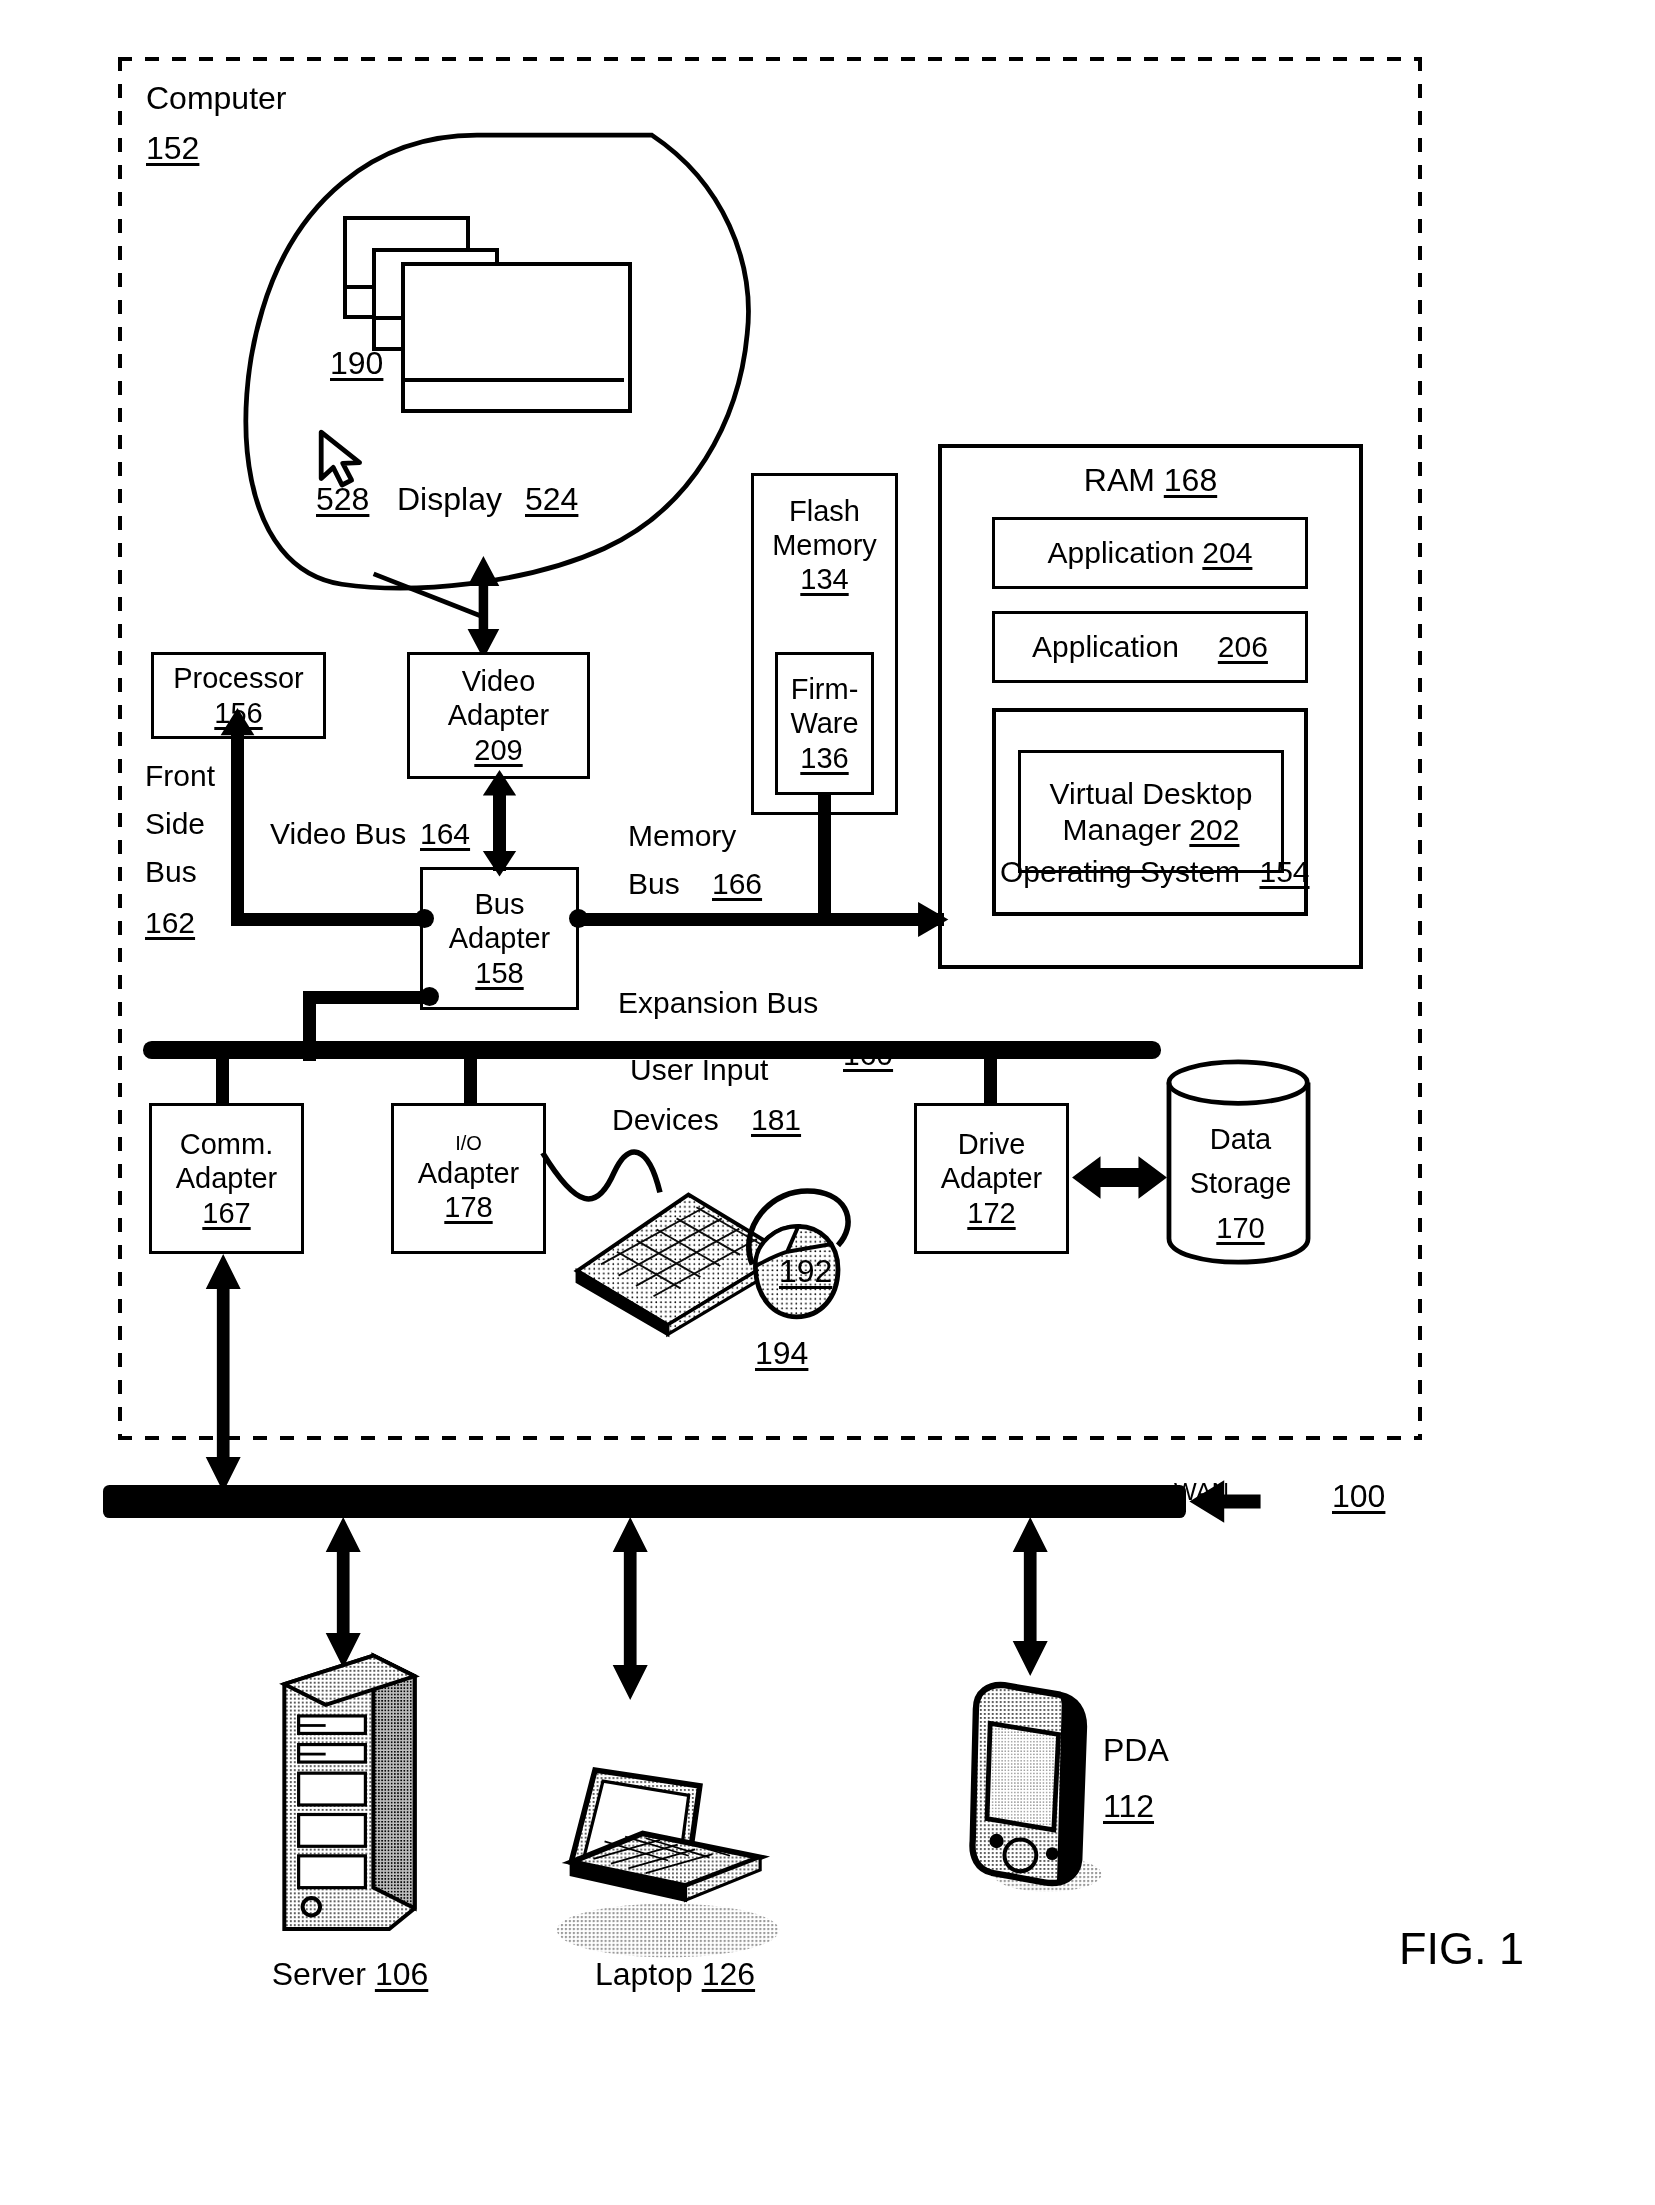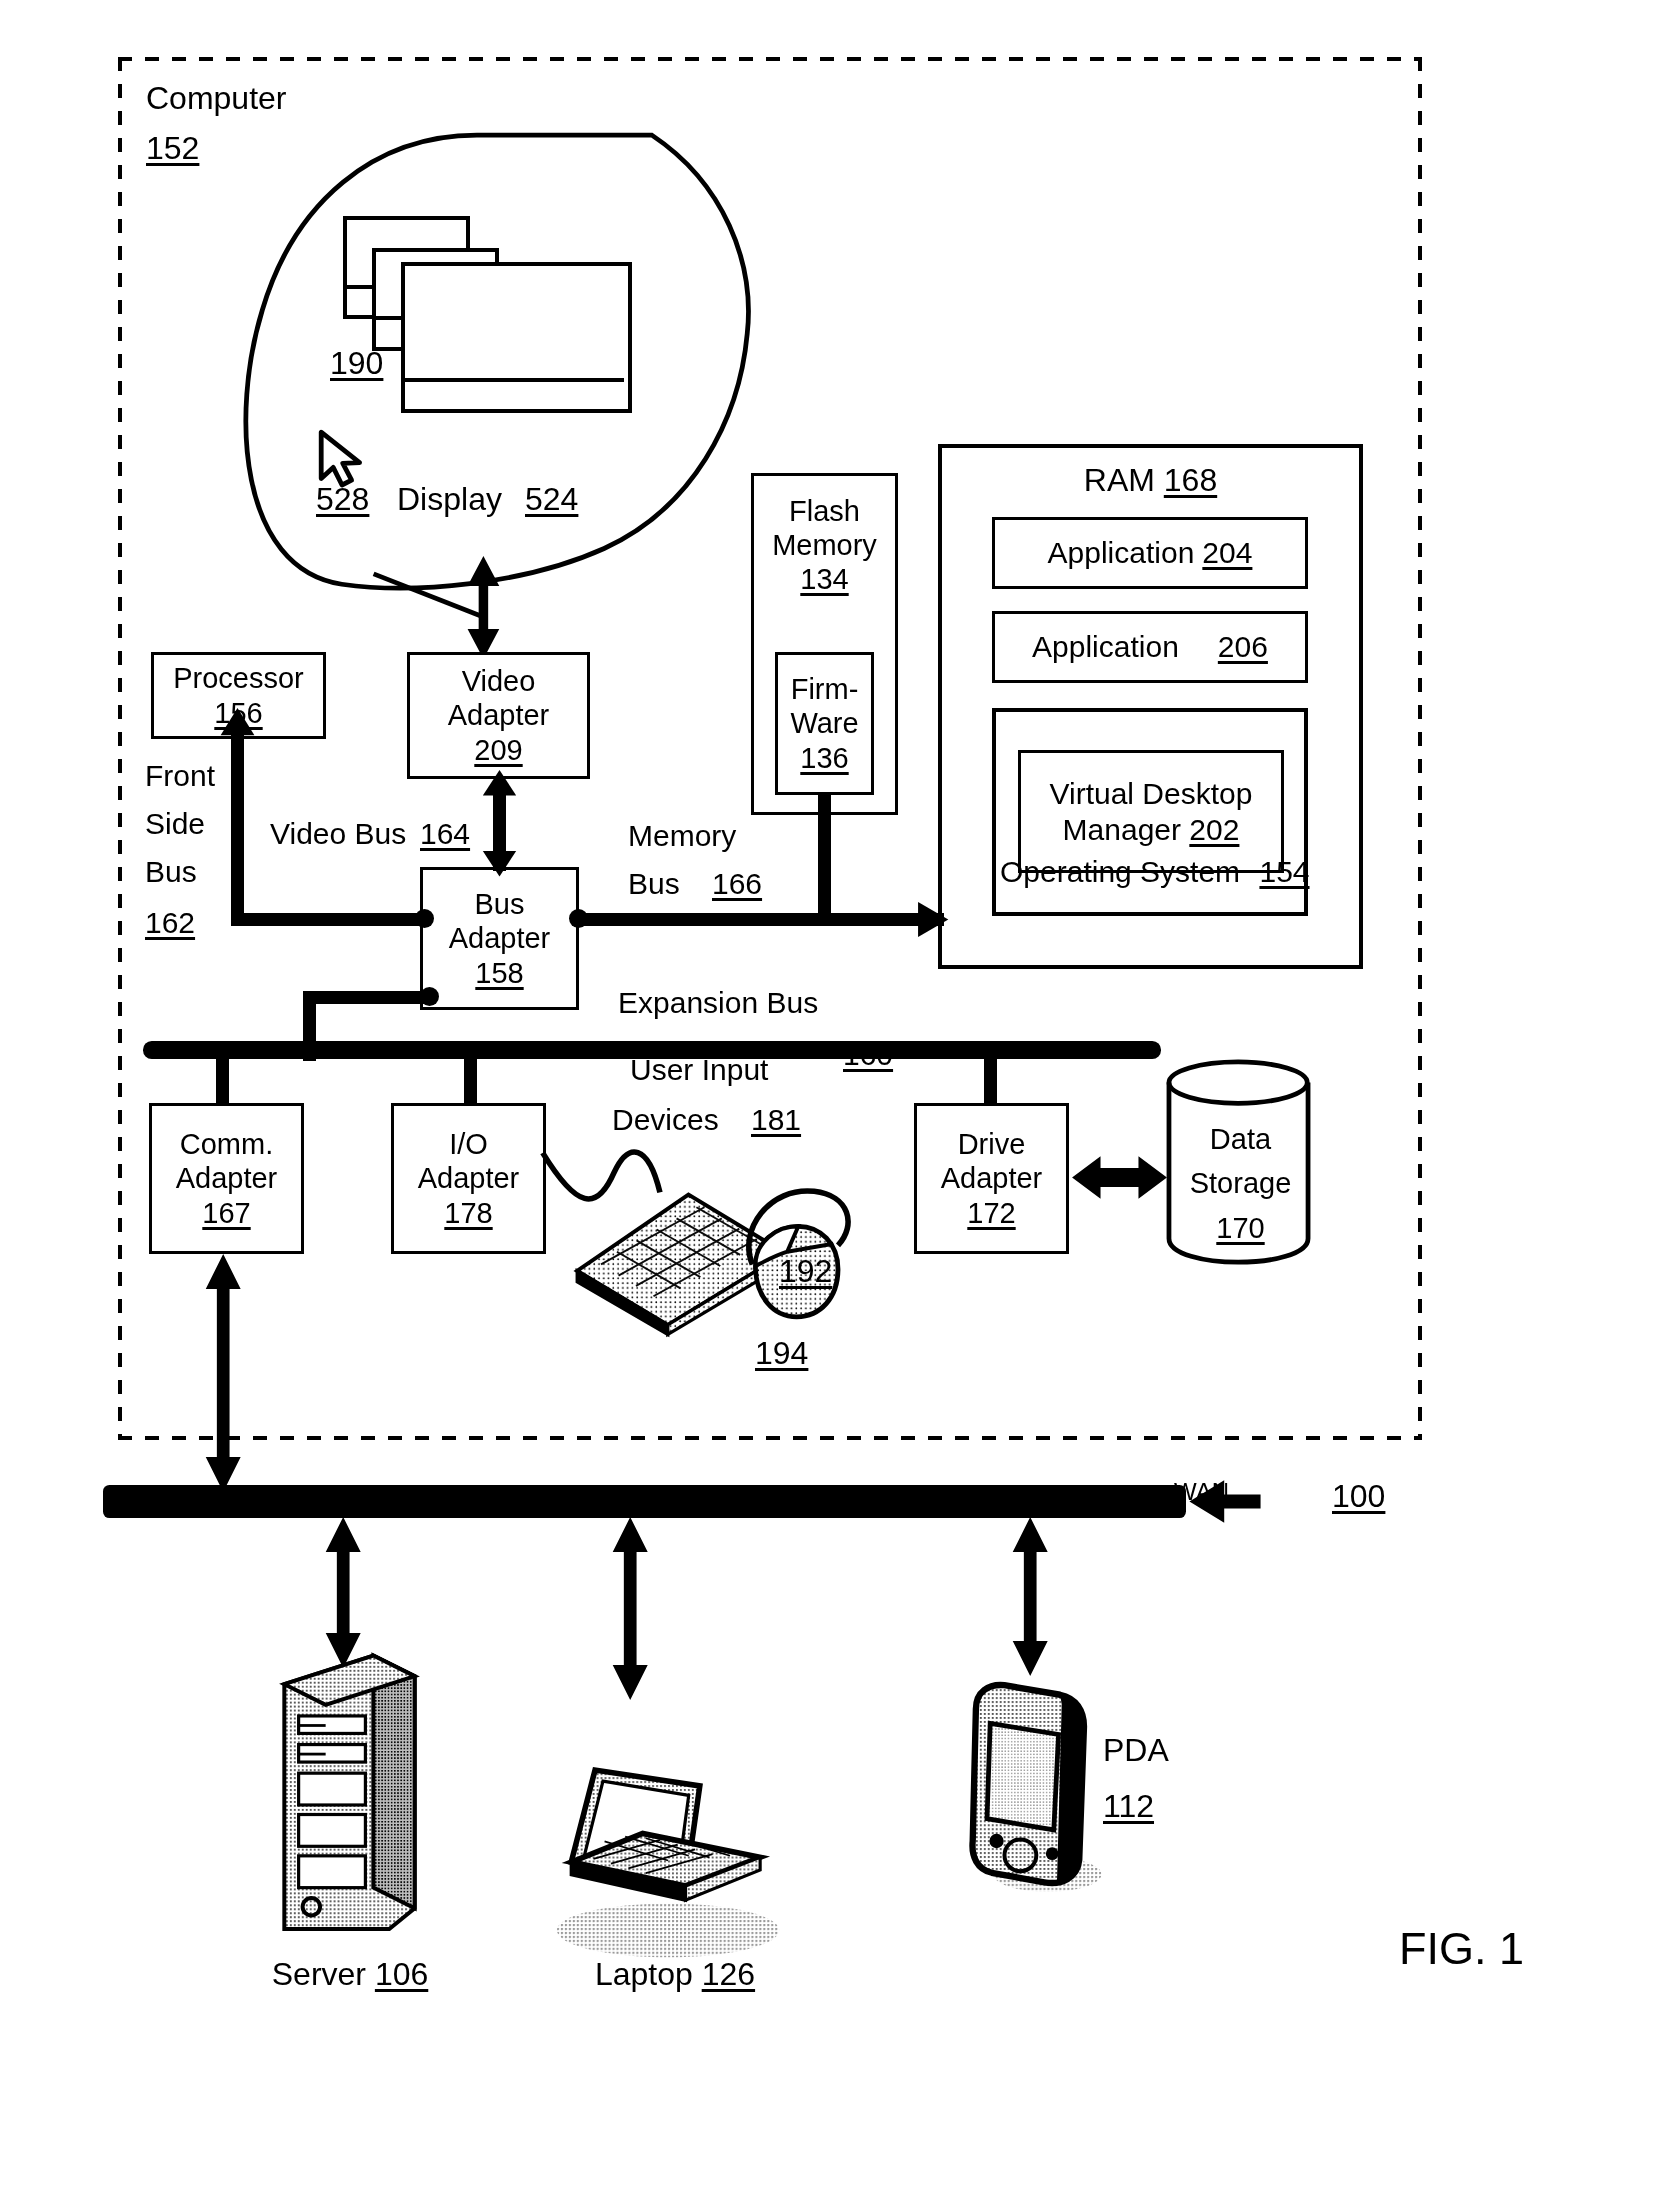--- a/index.html
+++ b/index.html
@@ -194,21 +194,21 @@
     <path d="M 23 32 L 44 0 L 2 0 Z" fill="#000"></path>
   </svg>
 
   <div class="box" style="left:149px;top:1103px;width:155px;height:151px;">
     <span style="font-size:29px;">Comm.</span>
     <span style="font-size:29px;">Adapter</span>
     <span class="u" style="font-size:29px;">167</span>
   </div>
 
   <div class="box" style="left:391px;top:1103px;width:155px;height:151px;">
-    <span style="font-size:29px;">I/O</span>
+    <span style="font-size:20px;">I/O</span>
     <span style="font-size:29px;">Adapter</span>
     <span class="u" style="font-size:29px;">178</span>
   </div>
 
   <div class="box" style="left:914px;top:1103px;width:155px;height:151px;">
     <span style="font-size:29px;">Drive</span>
     <span style="font-size:29px;">Adapter</span>
     <span class="u" style="font-size:29px;">172</span>
   </div>
 

